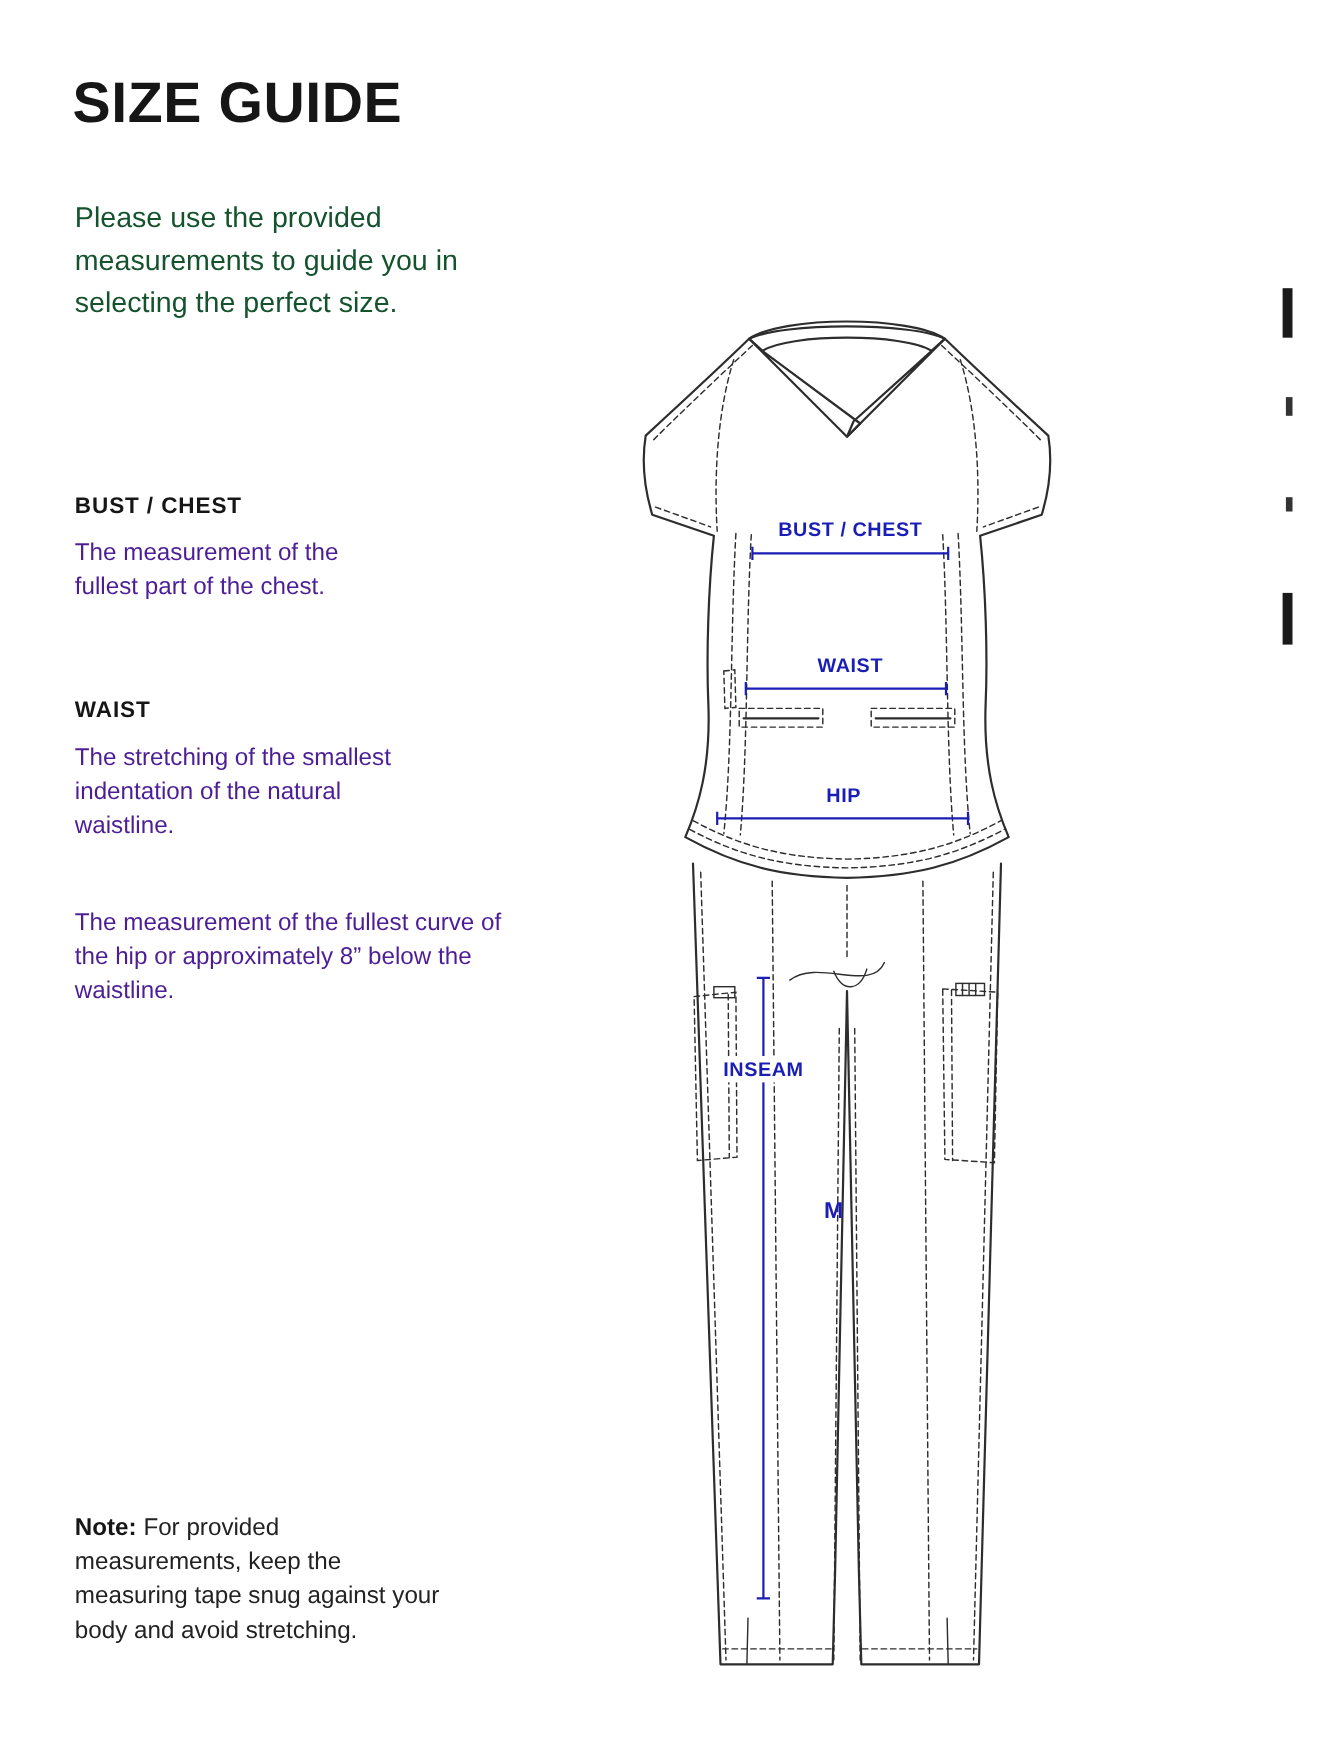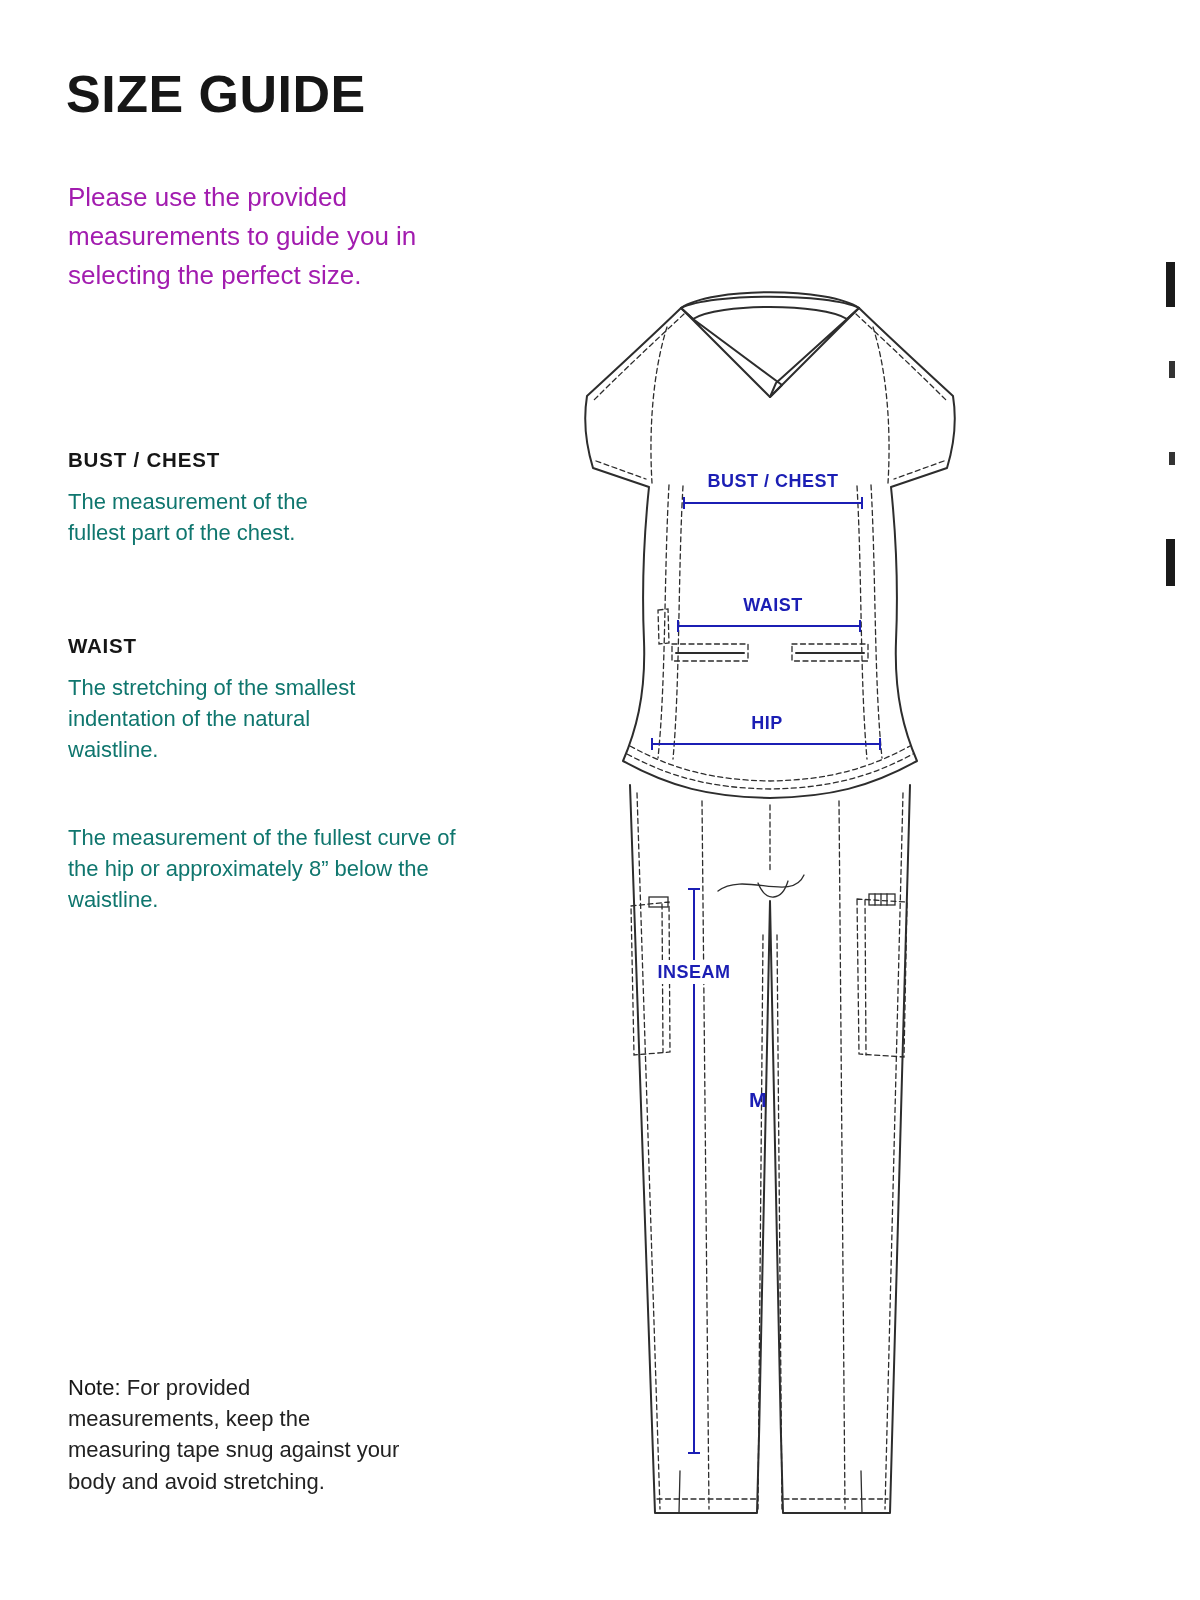--- a/index.html
+++ b/index.html
@@ -8,37 +8,37 @@
     position:relative; width:1200px; height:1600px; background:#ffffff;
     overflow:hidden; color:#1d1d1d;
     font-family:"Liberation Sans", sans-serif;
   }
   h1.title {
     position:absolute; left:66px; top:64px; margin:0;
     font-size:52px; font-weight:700; letter-spacing:0.5px; color:#161616;
   }
   p.intro {
     position:absolute; left:68px; top:178px; width:452px; margin:0;
-    font-size:26px; line-height:1.5; color:#a21caf;
+    font-size:26px; line-height:1.5; color:#14532d;
   }
   section.def { position:absolute; }
   section.def h2 {
     margin:0 0 14px 0; font-size:20.5px; font-weight:700;
     letter-spacing:0.8px; color:#161616;
   }
-  section.def p { margin:0; font-size:22px; line-height:1.42; color:#0f766e; }
+  section.def p { margin:0; font-size:22px; line-height:1.42; color:#4c1d95; }
   .s1 { left:68px; top:448px; width:300px; }
   .s2 { left:68px; top:634px; width:330px; }
   .s3 { left:68px; top:822px; width:392px; }
   .s4 { left:68px; top:1024px; width:372px; }
   p.note {
     position:absolute; left:68px; top:1372px; width:336px; margin:0;
     font-size:22px; line-height:1.42; color:#222;
   }
-  p.note strong { font-weight:400; color:#161616; }
+  p.note strong { font-weight:700; color:#161616; }
 
   svg.diagram { position:absolute; left:530px; top:273px; width:480px; height:1260px; }
   .solid { fill:none; stroke:var(--ink); stroke-width:2; stroke-linejoin:round; stroke-linecap:round; }
   .fillw { fill:#ffffff; }
   .dash  { fill:none; stroke:var(--ink); stroke-width:1.3; stroke-dasharray:5 3.5; stroke-linecap:round; }
   .thin  { fill:none; stroke:var(--ink); stroke-width:1.3; stroke-linecap:round; }
   .dim   { fill:none; stroke:var(--accent); stroke-width:2; }
   .dimtext {
     fill:var(--accent); font-family:"Liberation Sans", sans-serif;
     font-size:18px; font-weight:700; letter-spacing:0.5px;

